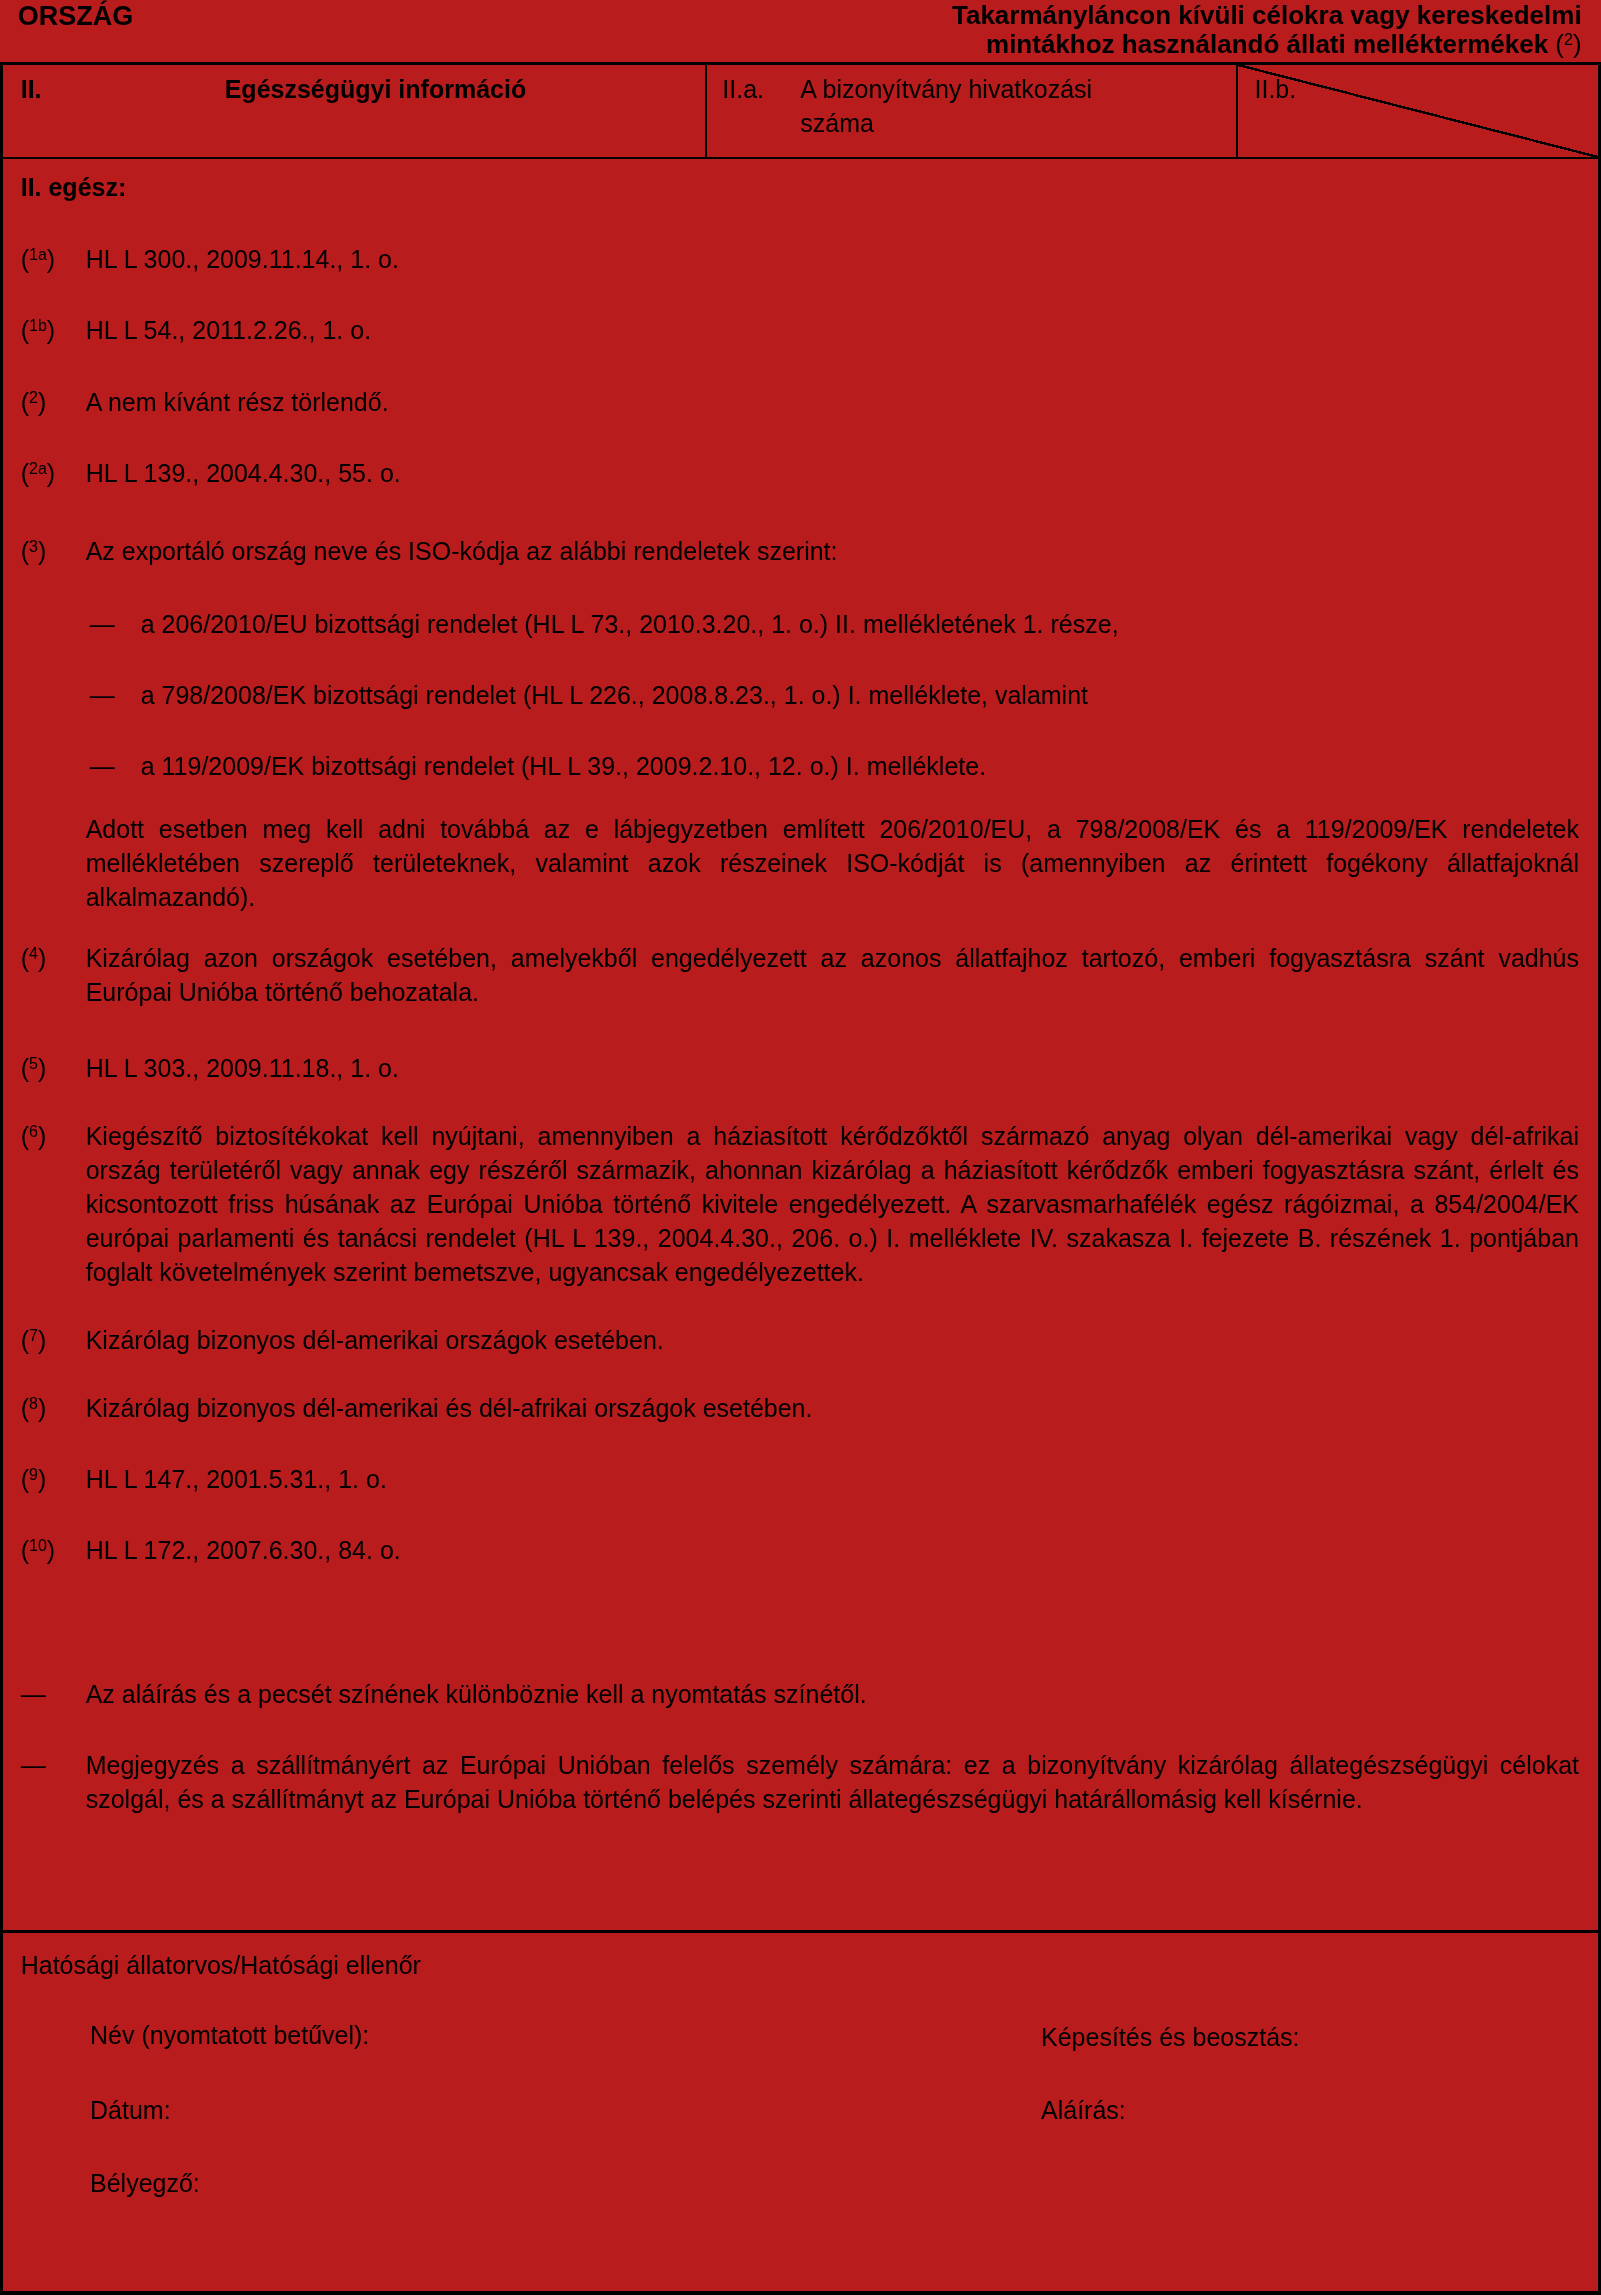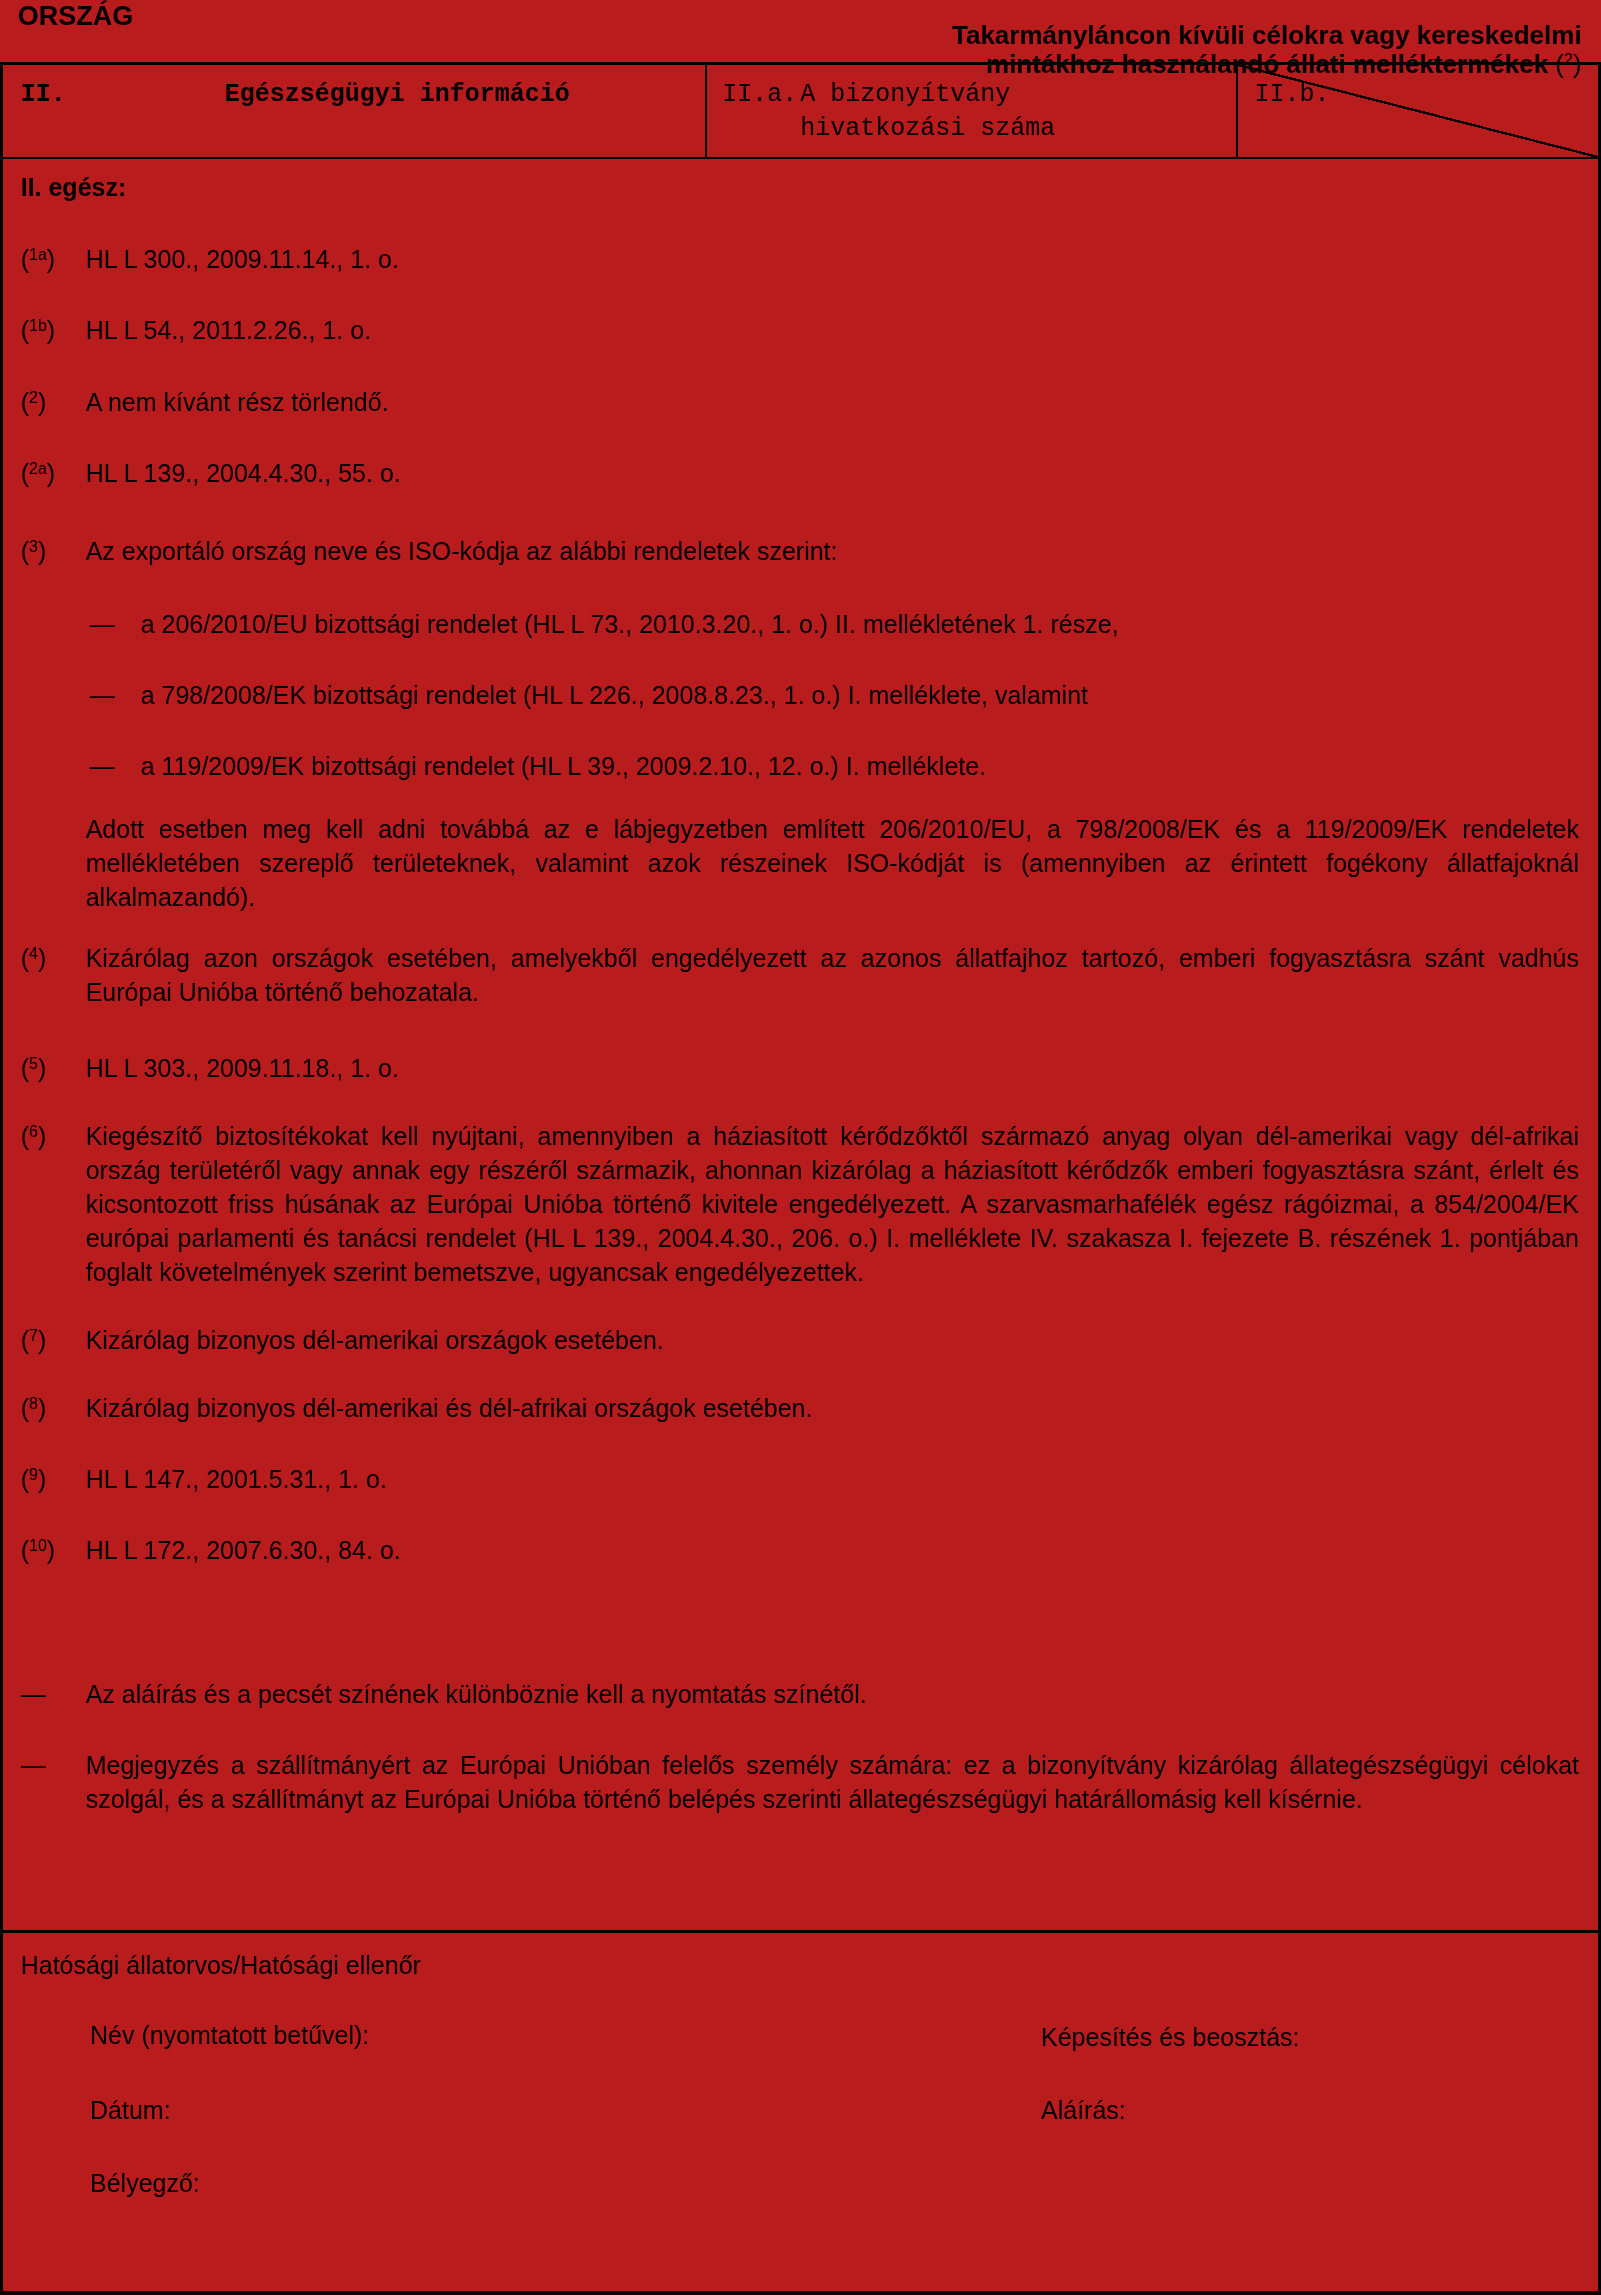--- a/index.html
+++ b/index.html
@@ -28,21 +28,20 @@
     font-weight: bold;
     font-size: 27px;
     line-height: 31px;
     white-space: nowrap;
   }
   .doc-title {
     font-weight: bold;
     font-size: 26px;
     line-height: 29px;
     text-align: right;
-    margin-top: 20px;
   }
   .doc-title .ref {
     font-weight: normal;
     white-space: nowrap;
   }
   .doc-title sup, .fn-marker sup {
     font-size: 16px;
     line-height: 0;
     vertical-align: 8.2px;
   }
@@ -57,21 +56,21 @@
     flex-direction: column;
   }
 
   
   .hdr-row {
     display: flex;
     height: 94px;
     border-bottom: 2.9px solid #000;
     flex: none;
   }
-  .hdr-cell { padding-top: 13px; font-family: Liberation Mono, monospace; }
+  .hdr-cell { padding-top: 7px; }
   .hdr-cell-1 {
     width: 704px; flex: none;
     border-right: 2.4px solid #000;
     display: flex;
     padding-left: 17.7px;
   }
   .hdr-sec-no { width: 204px; flex: none; font-weight: bold; }
   .hdr-sec-title { font-weight: bold; }
   .hdr-cell-2 {
     width: 531px; flex: none;

